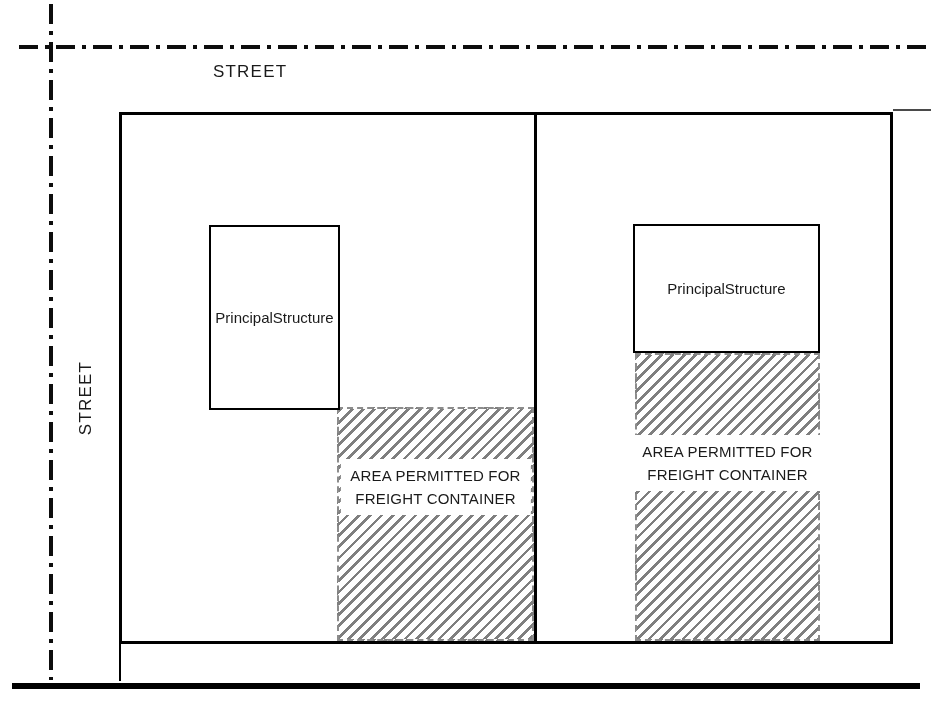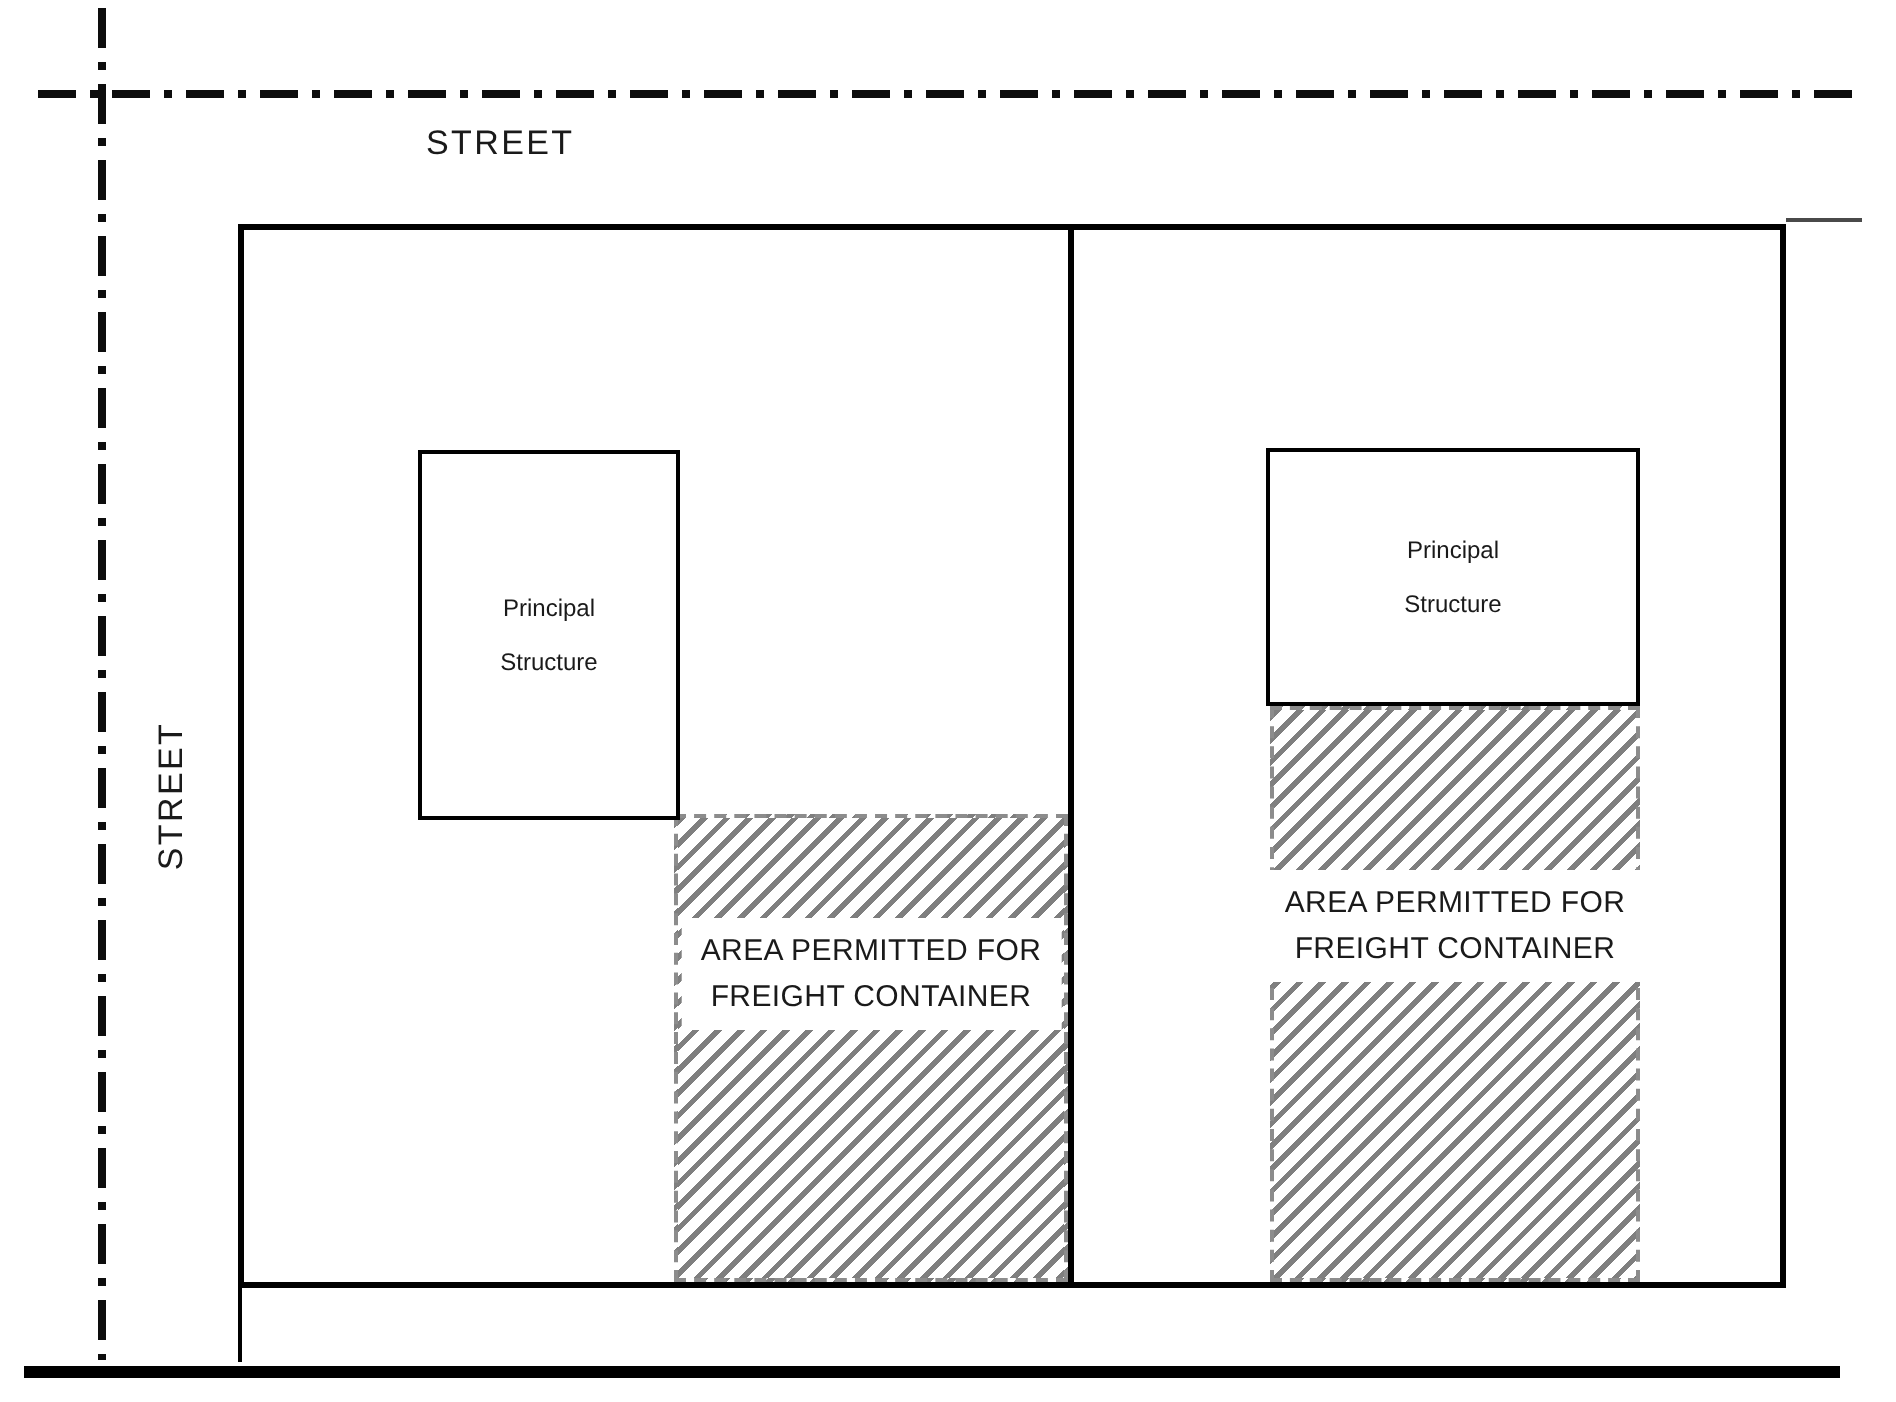--- a/index.html
+++ b/index.html
@@ -83,24 +83,23 @@
     width: 908px; height: 6px;
     background: #000000;
   }
 
   
   .structure {
     position: absolute;
     border: 2px solid #000000;
     background: #ffffff;
     display: flex;
-    flex-direction: column;
     align-items: center;
     justify-content: center;
-    font-size: 12px;
+    font-size: 15px;
     line-height: 27px;
     color: #1a1a1a;
     text-align: center;
     z-index: 3;
   }
   .structure-left  { left: 209px; top: 225px; width: 131px; height: 185px; }
   .structure-right { left: 633px; top: 224px; width: 187px; height: 129px; }
 
   
   .hatch-area {

